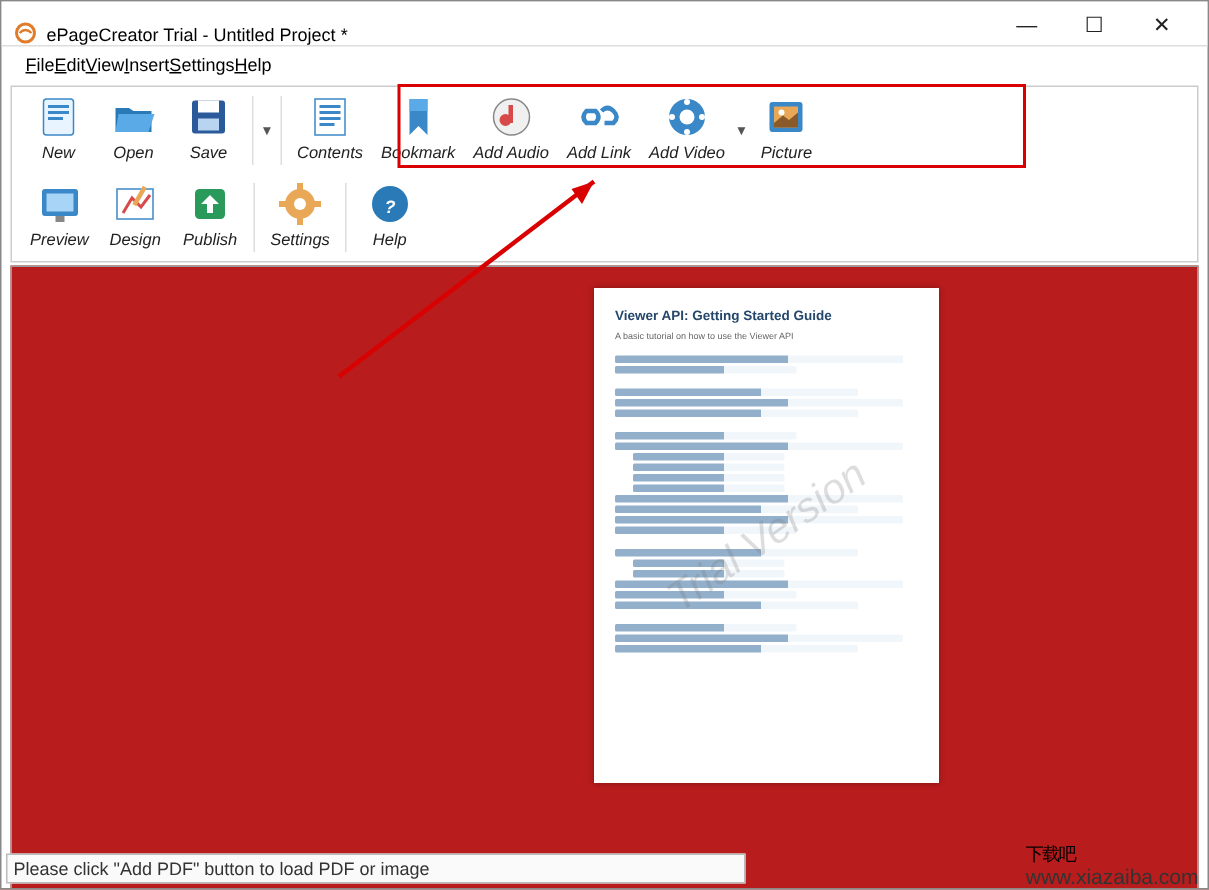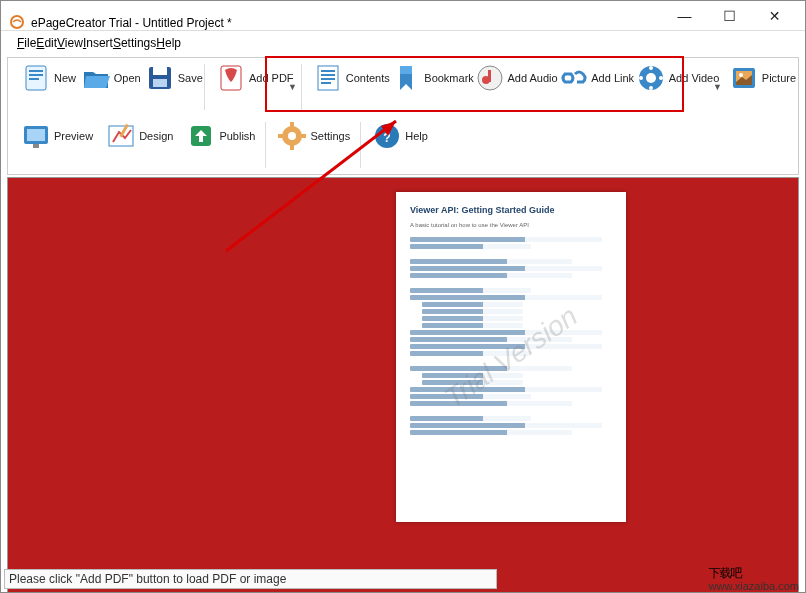--- a/index.html
+++ b/index.html
@@ -7,21 +7,21 @@
 .titlebar { height:30px; display:flex; align-items:flex-end; padding:0 8px; background:#fff; border-bottom:1px solid #ddd; }
 .titlebar .app-icon { width:16px; height:16px; margin-right:6px; }
 .titlebar .title { flex:1; }
 .win-btns { display:flex; gap:0; }
 .win-btn { width:45px; height:28px; display:flex; align-items:center; justify-content:center; font-size:14px; color:#222; }
 .menubar { height:24px; display:flex; align-items:center; padding:0 16px; }
 .menubar span { text-decoration:underline; text-decoration-color:transparent; }
 .menubar span::first-letter { text-decoration:underline; }
 .toolbars { border:1px solid #ccc; margin:2px 6px; }
 .toolbar-row { display:flex; align-items:flex-start; padding:2px 6px; }
-.tb-btn { display:flex; flex-direction:row; align-items:center; padding:2px 6px 2px 6px; gap:2px; min-width:50px; }
+.tb-btn { display:flex; flex-direction:column; align-items:center; padding:2px 6px 2px 6px; gap:2px; min-width:50px;font-style:italic; }
 .tb-btn .ico { width:32px; height:32px; display:flex; align-items:center; justify-content:center; }
 .tb-btn .lbl { font-size:11px; color:#222; white-space:nowrap; }
 .sep { width:1px; height:46px; background:#ddd; margin:4px 4px; }
 .drop-arrow { width:10px; display:flex; align-items:center; justify-content:center; font-size:9px; color:#555; align-self:center; height:32px; }
 .highlight-box { border:2.5px solid #d80000; position:absolute; top:55px; left:264px; width:419px; height:56px; pointer-events:none; z-index:50; }
 .arrow-svg { position:absolute; top:110px; left:215px; width:200px; height:150px; z-index:49; pointer-events:none; }
 .canvas { background:#b91c1c; margin:0 6px; height:488px; position:relative; border:1px solid #999; overflow:hidden; }
 .page { position:absolute; left:388px; top:14px; width:230px; height:330px; background:#fff; box-shadow:0 0 4px rgba(0,0,0,.3); padding:12px 14px; font-size:7px; color:#3a5a8a; line-height:1.4; }
 .page h4 { font-size:9px; color:#25476c; margin-bottom:4px; }
 .page .sub { font-size:6px; color:#666; margin-bottom:8px; }
@@ -31,21 +31,21 @@
 .page .line.long { width:95%; }
 .page .line.ind { margin-left:12px; width:50%; }
 .watermark { position:absolute; top:50%; left:50%; transform:translate(-50%,-50%) rotate(-35deg); font-size:28px; color:rgba(120,120,120,.25); font-style:italic; white-space:nowrap; }
 .player { position:absolute; bottom:0; left:50%; transform:translateX(-50%); height:36px; background:#3a3a3a; border-radius:6px 6px 0 0; display:flex; align-items:center; padding:0 12px; gap:10px; }
 .pbtn { width:24px; height:24px; border:2px solid #ccc; border-radius:50%; display:flex; align-items:center; justify-content:center; color:#ccc; font-size:10px; }
 .pbtn.nobord { border:none; width:20px; }
 .slider { width:110px; height:14px; background:#fff; border:1px solid #888; position:relative; }
 .slider .thumb { position:absolute; right:2px; top:1px; width:10px; height:10px; background:#ddd; border:1px solid #999; }
 .statusbar { position:absolute; bottom:3px; left:3px; height:20px; display:flex; align-items:center; padding:0 4px; border:1px solid #bbb; background:#fafafa; font-size:11px; color:#333; width:493px; }
 .brand { position:absolute; right:6px; bottom:0; font-size:28px; font-weight:normal; color:#000; font-family:"SimHei","MS Gothic",sans-serif; letter-spacing:-1px; }
-.brand .sub2 { font-size:11px; letter-spacing:0; display:block; text-align:right; color:#333; margin-top:-4px; }
+.brand .sub2 { font-size:14px; letter-spacing:0; display:block; text-align:right; color:#333; margin-top:-4px; }
 svg { display:block; }
 </style>
 </head>
 <body>
 
 <div class="titlebar">
   <span class="app-icon">
     <svg width="16" height="16" viewBox="0 0 16 16">
         <circle cx="8" cy="8" r="6" fill="none" stroke="#e07b2a" stroke-width="2"></circle>
         <path d="M4 8 Q8 4 12 8" fill="none" stroke="#e07b2a" stroke-width="1.5"></path>
@@ -94,29 +94,20 @@
       <span class="ico">
           <svg width="32" height="32">
             <rect x="5" y="5" width="22" height="22" fill="#2a5a9a" rx="2"></rect>
             <rect x="9" y="5" width="14" height="8" fill="#fff"></rect>
             <rect x="9" y="17" width="14" height="8" fill="#b8d4f0"></rect>
           </svg>
         </span>
       <span class="lbl">Save</span>
     </div>
     <div class="sep"></div>
-    <div class="tb-btn">
-      <span class="ico">
-          <svg width="32" height="32">
-            <rect x="6" y="4" width="20" height="24" fill="#fff" stroke="#c83a3a" rx="2"></rect>
-            <path d="M10 8 Q16 4 22 8 Q20 16 16 20 Q12 16 10 8" fill="#d84a4a"></path>
-          </svg>
-        </span>
-      <span class="lbl">Add PDF</span>
-    </div>
     <div class="drop-arrow">▼</div>
     <div class="sep"></div>
     <div class="tb-btn">
       <span class="ico">
           <svg width="32" height="32">
             <rect x="6" y="4" width="20" height="24" fill="#fff" stroke="#3a88c8"></rect>
             <rect x="9" y="8" width="14" height="2" fill="#3a88c8"></rect>
             <rect x="9" y="12" width="14" height="2" fill="#3a88c8"></rect>
             <rect x="9" y="16" width="14" height="2" fill="#3a88c8"></rect>
             <rect x="9" y="20" width="10" height="2" fill="#3a88c8"></rect>

